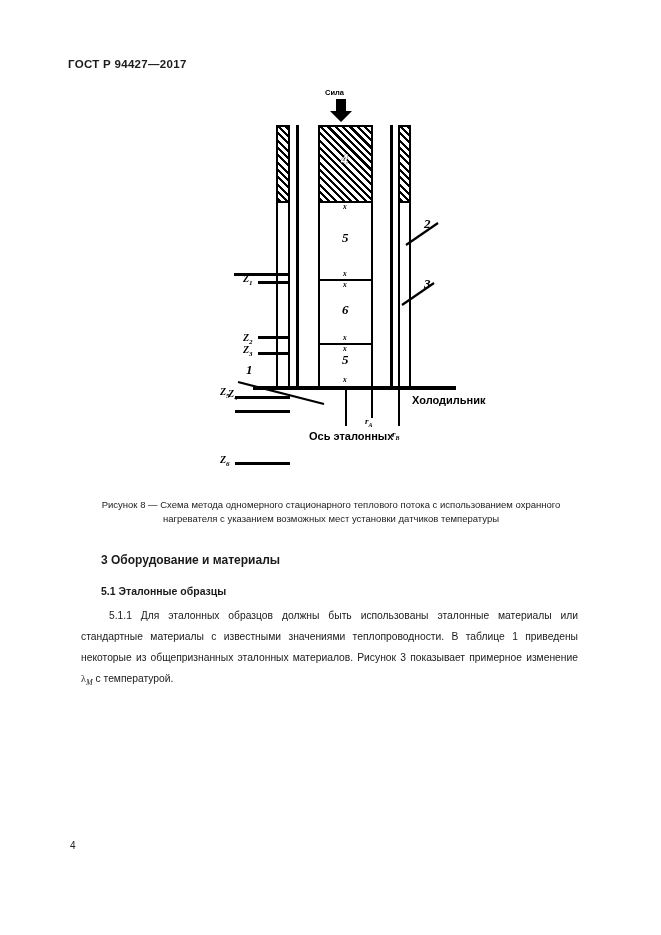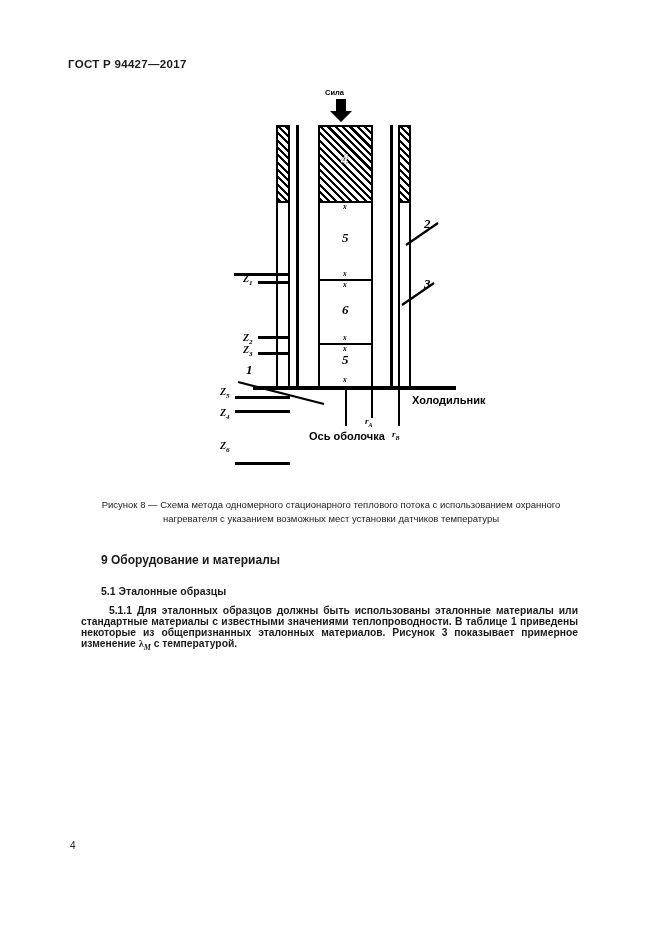--- a/index.html
+++ b/index.html
@@ -141,24 +141,23 @@
     top: 585px;
     font-size: 10.5px;
     font-weight: bold;
   }
   .para {
     position: absolute;
     left: 81px;
     top: 605px;
     width: 497px;
     font-size: 10.3px;
-    line-height: 11px;
+    line-height: 21px;
     text-align: justify;
     text-indent: 28px;
-    font-weight: bold;
   }
   .para .lam {
     font-family: "Liberation Serif", serif;
     font-style: normal;
   }
   .para .lam sub {
     font-style: italic;
     font-size: 8px;
   }
 
@@ -220,27 +219,27 @@
     <div class="solid-line" style="left:258px; top:201px; width:32px; height:2.5px;"></div>
     <div class="zlabel" style="left:243px; top:193px;"><span>Z</span><sub>1</sub></div>
 
     <div class="solid-line" style="left:258px; top:256px; width:32px; height:2.5px;"></div>
     <div class="zlabel" style="left:243px; top:252px;"><span>Z</span><sub>2</sub></div>
 
     <div class="solid-line" style="left:258px; top:272px; width:32px; height:2.5px;"></div>
     <div class="zlabel" style="left:243px; top:264px;"><span>Z</span><sub>3</sub></div>
 
     <div class="solid-line" style="left:235px; top:316px; width:55px; height:2.5px;"></div>
-    <div class="zlabel" style="left:220px; top:308px;margin-top:19px;"><span>Z</span><sub>4</sub></div>
+    <div class="zlabel" style="left:228px; top:308px;"><span>Z</span><sub>4</sub></div>
 
     <div class="solid-line" style="left:235px; top:330px; width:55px; height:2.5px;"></div>
     <div class="zlabel" style="left:220px; top:306px;"><span>Z</span><sub>5</sub></div>
 
     <div class="solid-line" style="left:235px; top:382px; width:55px; height:2.5px;"></div>
-    <div class="zlabel" style="left:220px; top:360px;"><span>Z</span><sub>6</sub></div>
+    <div class="zlabel" style="left:220px; top:374px;"><span>Z</span><sub>6</sub></div>
 
     <svg style="position:absolute; left:236px; top:292px;" width="95" height="40">
       <line x1="2" y1="10" x2="88" y2="32" stroke="#000" stroke-width="2.2"></line>
     </svg>
     <div class="fig-label" style="left:246px; top:282px;">1</div>
 
     <svg style="position:absolute; left:404px; top:140px;" width="40" height="30">
       <line x1="2" y1="25" x2="34" y2="3" stroke="#000" stroke-width="2.2"></line>
     </svg>
     <div class="fig-label" style="left:424px; top:136px;">2</div>
@@ -249,34 +248,34 @@
       <line x1="2" y1="26" x2="34" y2="4" stroke="#000" stroke-width="2.2"></line>
     </svg>
     <div class="fig-label" style="left:424px; top:196px;">3</div>
 
     <div class="solid-line" style="left:253px; top:306px; width:203px; height:3.5px;"></div>
 
     <div class="solid-line" style="left:345px; top:310px; width:2.2px; height:36px;"></div>
     <div class="solid-line" style="left:371px; top:310px; width:2.2px; height:28px;"></div>
     <div class="solid-line" style="left:398px; top:310px; width:2.2px; height:36px;"></div>
 
-    <div class="fig-text" style="left:309px; top:350px;">Ось оболочка</div>
+    <div class="fig-text" style="left:309px; top:350px;">Ось эталонных</div>
     <div class="fig-label small" style="left:365px; top:336px;"><span>r</span><sub style="font-size:6px;">A</sub></div>
     <div class="fig-label small" style="left:392px; top:349px;"><span>r</span><sub style="font-size:6px;">B</sub></div>
     <div class="fig-text" style="left:412px; top:314px;">Холодильник</div>
 
   </div>
 </div>
 
 <div class="fig-legend">
 </div>
 
 <div class="fig-caption">Рисунок 8 — Схема метода одномерного стационарного теплового потока с использованием охранного нагревателя с указанием возможных мест установки датчиков температуры</div>
 
-<div class="h2">9 Оборудование и материалы</div>
+<div class="h2">3 Оборудование и материалы</div>
 
 <div class="h3">5.1 Эталонные образцы</div>
 
 <div class="para">
   <span>5.1.1 Для эталонных образцов должны быть использованы эталонные материалы или стандартные материалы с известными значениями теплопроводности. В таблице 1 приведены некоторые из общепризнанных эталонных материалов. Рисунок 3 показывает примерное изменение </span><span class="lam"><span>λ</span><sub>М</sub></span><span> с температурой.</span>
 </div>
 
 <div class="page-number">4</div>
 
 </body></html>

